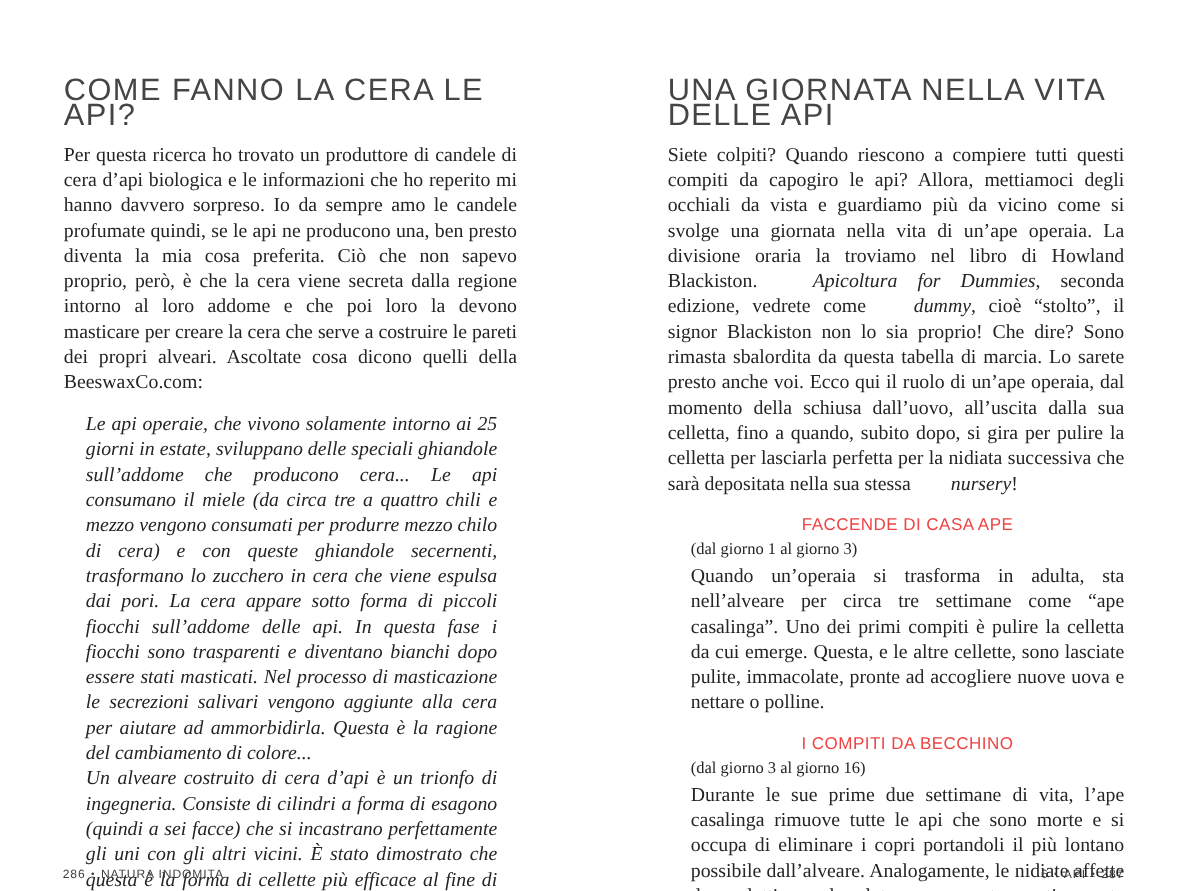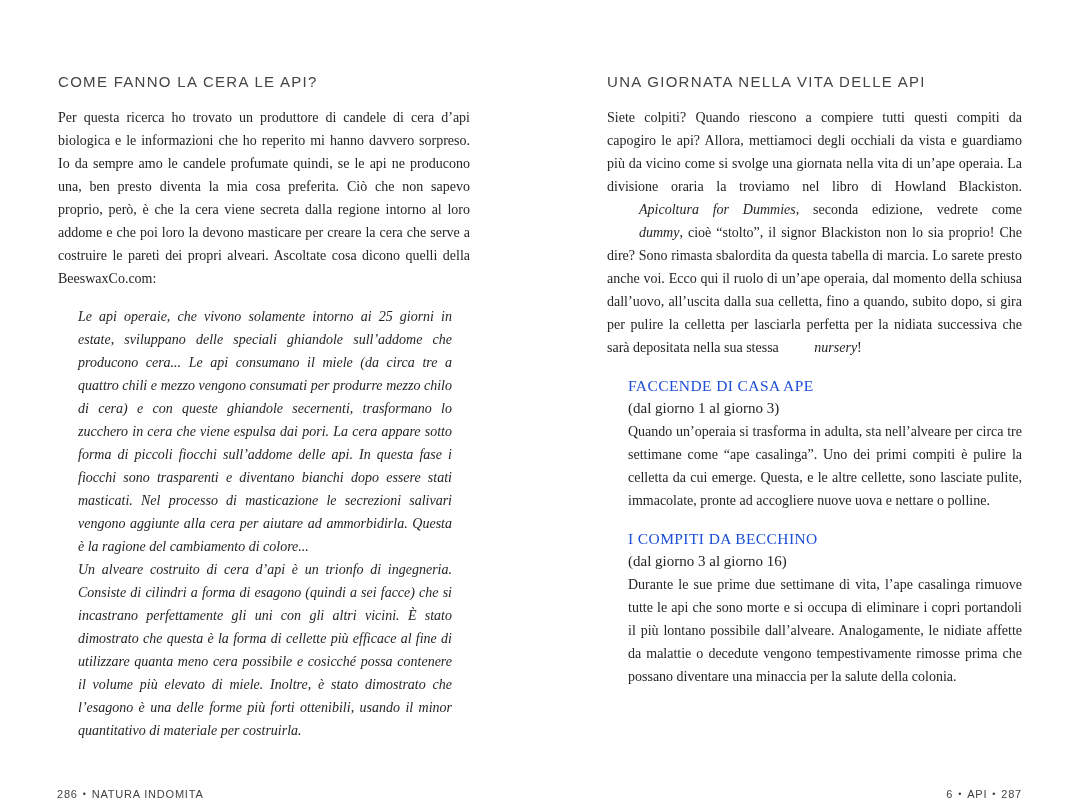--- a/index.html
+++ b/index.html
@@ -11,49 +11,50 @@
     font-family: "Liberation Serif", serif;
   }
   .col { position: absolute; top: 70px; }
   .col-left  { left: 58px;  width: 412px; }
   .col-right { left: 607px; width: 415px; }
 
   .page-heading {
     margin: 0 0 13px 0;
     font-family: "Liberation Sans", sans-serif;
     font-weight: 300;
-    font-size: 15px;
+    font-size: 28px;
     line-height: 23px;
     letter-spacing: 1.3px;
     color: #454545;
   }
   .body-text {
     margin: 0;
     font-family: "Liberation Serif", serif;
-    font-size: 14px;
+    font-size: 18px;
     line-height: 23px;
     color: #242424;
     text-align: justify;
     text-align-last: left;
     hyphens: none;
   }
   blockquote.pull-quote {
     margin: 15px 18px 12px 20px;
     padding: 0;
     font-style: italic;
   }
   .section { margin-top: 15px; padding-left: 21px; }
   .section-title {
     margin: 0;
-    font-family: Liberation Serif, serif;
+    font-family: Liberation Sans, sans-serif;
     font-weight: normal;
     font-size: 15.5px;
     line-height: 23px;
     letter-spacing: 0.4px;
-    color: #1d4ed8;
+    color: #ef4444;
+    text-align: center;
   }
   .section-subtitle {
     margin: 0;
     font-family: "Liberation Serif", serif;
     font-size: 15px;
     line-height: 23px;
     color: #242424;
   }
   .footer {
     position: absolute;

